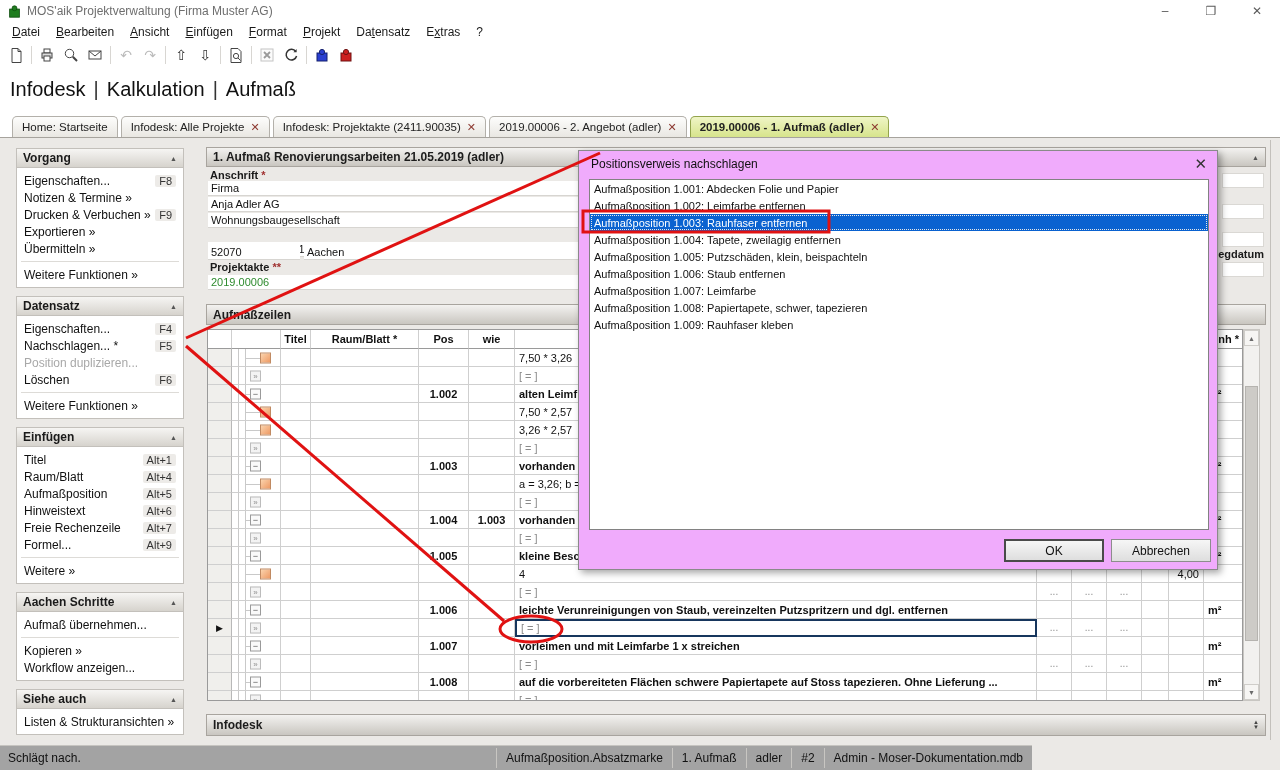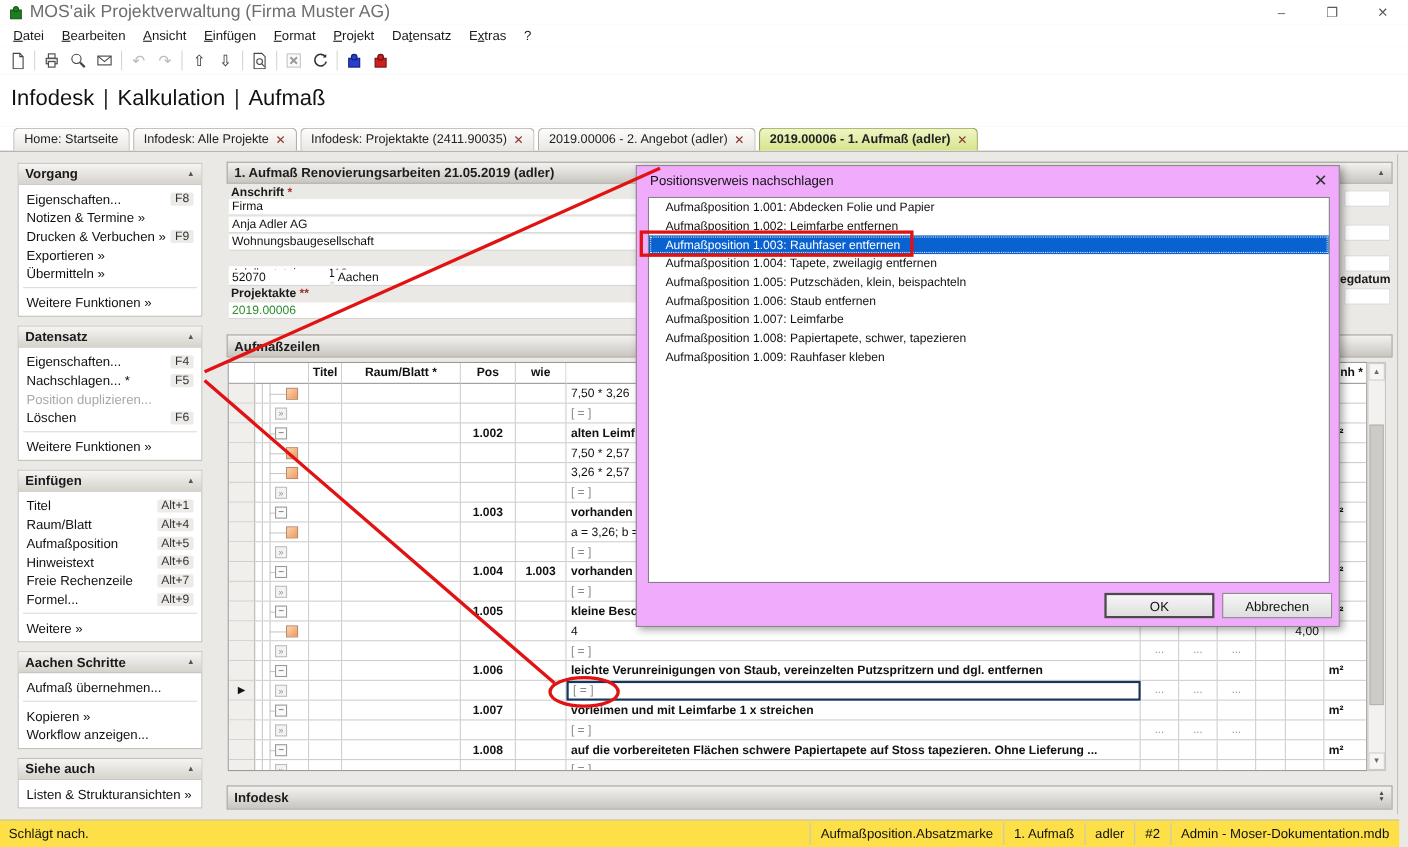--- a/index.html
+++ b/index.html
@@ -2,21 +2,21 @@
 <html style="--green: #2e8b2e; --sel-blue: #0a62d0; --annot: #e01212; --tab-active: #d7e48c;"><head>
 <meta charset="utf-8">
 <style>
   html,body{margin:0;padding:0;width:1280px;height:770px;overflow:hidden;
     font-family:"Liberation Sans","DejaVu Sans",sans-serif;background:#ebe9e6;}
   #app{position:relative;width:1280px;height:770px;background:#ebe9e6;}
   .abs{position:absolute;}
 
   
   #titlebar{left:0;top:0;width:1280px;height:22px;background:#ffffff;display:flex;align-items:center;}
-  #titlebar .apptitle{font-size:16px;color:#6e6e6e;margin-left:6px;}
+  #titlebar .apptitle{font-size:12px;color:#6e6e6e;margin-left:6px;}
   #app-icon{width:13px;height:13px;margin-left:8px;}
   #wincontrols{position:absolute;right:0;top:0;height:22px;display:flex;}
   .winbtn{width:46px;height:22px;display:flex;align-items:center;justify-content:center;
     color:#5a5a5a;font-size:12px;}
 
   
   #menubar{left:0;top:22px;width:1280px;height:20px;background:#ffffff;display:flex;align-items:center;padding-left:4px;}
   .menu-item{font-size:12px;color:#1a1a1a;padding:2px 8px;}
   .menu-item u{text-decoration:underline;}
 
@@ -118,30 +118,30 @@
   #sthumb{position:absolute;left:1px;width:13px;background:#cdcbc7;border:1px solid #b5b3af;box-sizing:border-box;}
 
   
   #dialog{left:578px;top:150px;width:640px;height:420px;background:#f0abfc;border:1px solid #8a8a8a;
     box-shadow:3px 3px 7px rgba(0,0,0,.35);box-sizing:border-box;z-index:40;}
   #dlg-title{position:absolute;left:0;top:0;width:100%;height:26px;display:flex;align-items:center;}
   #dlg-title .dtext{font-size:12px;color:#111;margin-left:12px;}
   #dlg-close{position:absolute;right:10px;top:4px;font-size:15px;color:#333;}
   #dlg-list{position:absolute;left:10px;top:28px;width:618px;height:349px;background:#ffffff;
     border:1px solid #828282;overflow:hidden;}
-  .dlg-item{height:17px;font-size:11px;color:#111;display:flex;align-items:center;padding-left:15px;white-space:nowrap;}
+  .dlg-item{height:17px;font-size:11px;color:#111;display:flex;align-items:center;padding-left:4px;white-space:nowrap;}
   .dlg-item.selectedi{background:var(--sel-blue);color:#ffffff;outline:1px dotted #e8e8e8;outline-offset:-2px;}
   .dlgbtn{position:absolute;top:388px;width:100px;height:23px;background:linear-gradient(#f6f6f6,#dedede);
     border:1px solid #8d8d8d;box-sizing:border-box;display:flex;align-items:center;justify-content:center;
     font-size:12px;color:#111;}
   #btn-ok{left:425px;border:2px solid #4a4a4a;}
   #btn-cancel{left:532px;}
 
   
-  #statusbar{left:0;top:745px;width:1272px;height:25px;background:#fde047;border-top:1px solid #c6c4c0;
+  #statusbar{left:0;top:745px;width:1032px;height:25px;background:#a3a3a3;border-top:1px solid #c6c4c0;
     display:flex;align-items:center;box-sizing:border-box;}
   #status-left{font-size:12px;color:#111;padding-left:8px;flex:1;}
   .statseg{font-size:12px;color:#111;border-left:1px solid #c8c6c2;padding:3px 9px;white-space:nowrap;}
 
   
   #overlay{position:absolute;left:0;top:0;width:1280px;height:770px;z-index:50;pointer-events:none;}
 
   #rightline{left:1270px;top:140px;width:1px;height:600px;background:#c3c0bb;}
 </style>
 </head>

